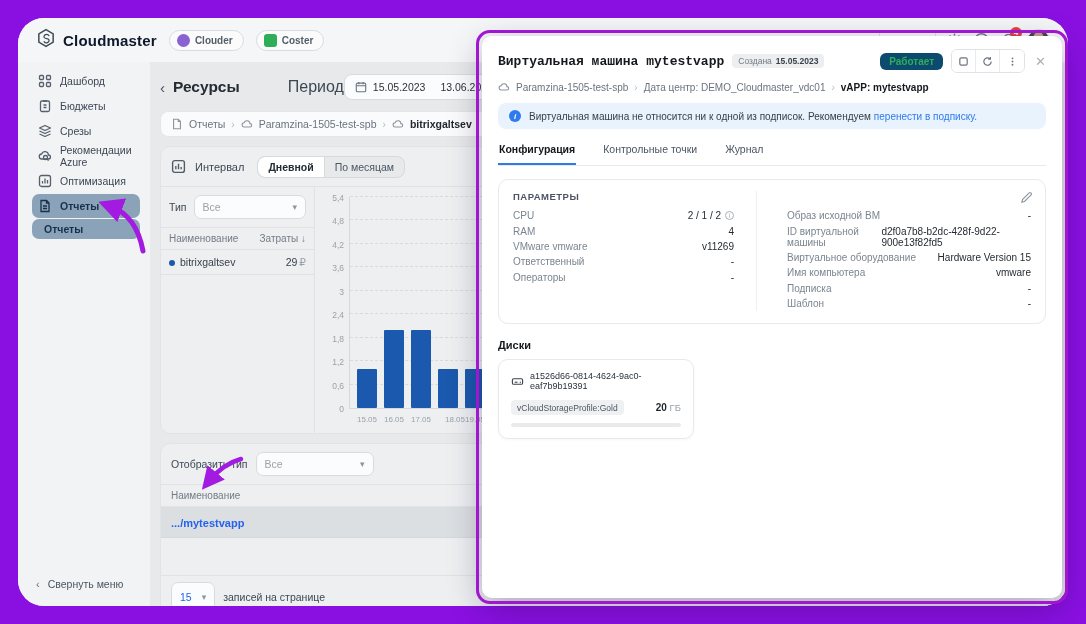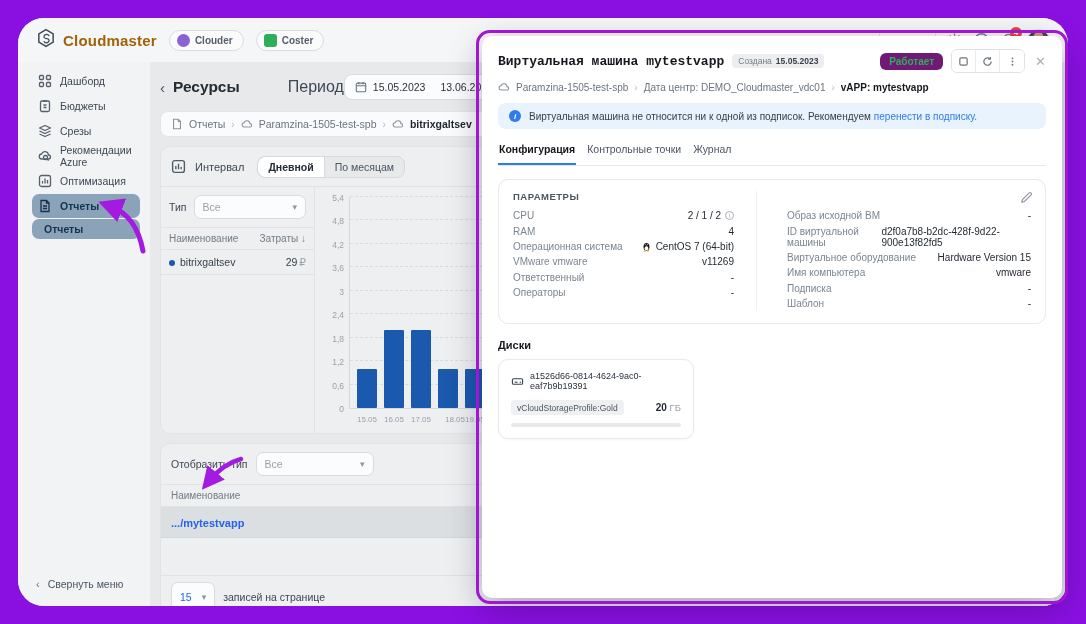--- a/index.html
+++ b/index.html
@@ -4,21 +4,21 @@
 <style>
   * { margin:0; padding:0; box-sizing:border-box; }
   html,body { width:1086px; height:624px; }
   body { font-family:"Liberation Sans","DejaVu Sans",sans-serif; background:#8a10e2; position:relative; overflow:hidden; }
 
   .app { position:absolute; left:18px; top:18px; width:1050px; height:588px; background:#f2f3f5; border-radius:26px; overflow:hidden; }
 
   
   .topbar { height:44px; display:flex; align-items:center; padding:0 18px; background:#f5f6f8; }
   .logo { display:flex; align-items:center; gap:7px; }
-  .logo-text { font-size:15px; font-weight:700; color:#a16207; letter-spacing:.2px; }
+  .logo-text { font-size:15px; font-weight:700; color:#0f172a; letter-spacing:.2px; }
   .app-pill { display:flex; align-items:center; gap:5px; border:1px solid #d9dbdf; background:#fbfbfc; border-radius:14px; padding:3px 10px 3px 7px; font-size:10px; font-weight:700; color:#555e68; margin-left:12px; }
   .app-pill:first-of-type { margin-left:26px; }
   .pill-ic { width:13px; height:13px; border-radius:50%; display:inline-block; }
   .pill-ic.purple { background:#8a63d2; }
   .pill-ic.green { background:#2fae59; border-radius:3px; }
   .topbar-right { margin-left:auto; display:flex; align-items:center; gap:10px; }
   .lang { font-size:11px; color:#3c4652; font-weight:600; }
   .lang .chev { color:#9aa2ab; font-size:9px; }
   .tb-sep { width:1px; height:16px; background:#dcdee1; }
   .currency { font-size:11px; color:#3c4652; font-weight:600; }
@@ -95,37 +95,37 @@
   .foot-label { font-size:10.5px; color:#3d4855; }
 
   
   .modal { position:absolute; left:482px; top:36px; width:580px; height:562px; background:#fff; border-radius:10px; box-shadow:0 10px 34px rgba(20,0,40,.30); padding:13px 16px; z-index:30; }
   .modal-outline { position:absolute; left:476px; top:30px; width:592px; height:574px; border:3px solid #a116d0; border-radius:14px; z-index:40; pointer-events:none; }
   .m-head { display:flex; align-items:center; }
   .m-title { font-size:13px; font-weight:800; color:#15181c;font-family:Liberation Mono, monospace; }
   .created-badge { margin-left:8px; background:#eceef0; border-radius:4px; padding:2px 6px; font-size:8.5px; color:#737c86; display:flex; gap:4px; align-items:center; }
   .created-date { color:#39424d; font-weight:700; }
   .m-head-right { margin-left:auto; display:flex; align-items:center; gap:8px; }
-  .status-badge { background:#701a75; color:#2fae59; font-size:10px; font-weight:700; padding:3px 9px; border-radius:6px;margin-left:44px; }
+  .status-badge { background:#0c4a6e; color:#2fae59; font-size:10px; font-weight:700; padding:3px 9px; border-radius:6px;margin-left:44px; }
   .btn-group { display:flex; border:1px solid #e0e2e5; border-radius:6px; overflow:hidden; }
   .gbtn { width:24px; height:22px; display:flex; align-items:center; justify-content:center; color:#6b7480; border-right:1px solid #e9ebed; background:#fff; }
   .gbtn:last-child { border-right:none; }
   .gbtn svg { width:11px; height:11px; }
   .close-x { color:#aab1b9; font-size:13px; margin-left:2px; }
 
   .m-crumbs { display:flex; align-items:center; gap:6px; margin-top:8px; font-size:10px; color:#6b747e; }
   .m-crumbs .c-ic { width:12px; height:12px; color:#8d959e; }
   .m-crumbs .c-ic svg { width:100%; height:100%; }
   .m-crumb-last { color:#15181c; font-weight:700; }
 
   .banner { margin-top:10px; background:#e9f3fd; border-radius:8px; display:flex; align-items:center; gap:8px; padding:7px 11px; font-size:10px; color:#353e48; }
   .info-ic { width:12px; height:12px; flex:none; border-radius:50%; background:#2f7bed; color:#fff; font-size:8px; font-weight:700; display:flex; align-items:center; justify-content:center; font-style:italic; }
   .banner a, .banner .blink { color:#2f7bed; margin-left:3px; }
 
-  .tabs { display:flex; gap:10px; border-bottom:1px solid #e7e9eb; margin-top:4px; }
+  .tabs { display:flex; gap:26px; border-bottom:1px solid #e7e9eb; margin-top:4px; }
   .tab { padding:10px 1px 8px; font-size:10.5px; color:#4b5563; }
   .tab.active { color:#15181c; font-weight:800; border-bottom:2px solid #2f7bed; }
 
   .params-card { margin-top:13px; border:1px solid #e7e9eb; border-radius:10px; padding:11px 14px 12px; display:grid; grid-template-columns:1fr 1fr; column-gap:30px; position:relative; }
   .pcol-left { border-right:1px solid #eef0f2; padding-right:22px; }
   .pcol-right { padding-top:17px; }
   .params-title { font-size:9.5px; font-weight:700; color:#4b5563; letter-spacing:.5px; margin-bottom:6px; }
   .prow { display:flex; justify-content:space-between; align-items:center; padding:2.2px 0; font-size:10px; }
   .plabel { color:#7b858f; }
   .pvalue { color:#1f262d; display:flex; align-items:center; gap:4px; }
@@ -441,34 +441,20 @@
           <span class="pvalue">
             <span>2 / 1 / 2</span>
             <span class="inf">i</span>
           </span>
         </div>
       <div class="prow">
           <span class="plabel">RAM</span>
           <span class="pvalue">4</span>
         </div>
       <div class="prow">
-          <span class="plabel">Операционная система</span>
-          <span class="pvalue">
-            <span class="os-ic"><svg viewBox="0 0 12 12">
-                <ellipse cx="6" cy="6.3" rx="3.3" ry="4.2" fill="#1c1c1c"></ellipse>
-                <ellipse cx="6" cy="7.9" rx="2" ry="2.3" fill="#fff"></ellipse>
-                <circle cx="5.1" cy="3.9" r=".5" fill="#fff"></circle>
-                <circle cx="6.9" cy="3.9" r=".5" fill="#fff"></circle>
-                <path d="M5.1 4.9h1.8L6 6z" fill="#f5a623"></path>
-                <path d="M3.3 10.2h2.2v1.2H3.3zM6.5 10.2h2.2v1.2H6.5z" fill="#f5a623"></path>
-              </svg></span>
-            <span>CentOS 7 (64-bit)</span>
-          </span>
-        </div>
-      <div class="prow">
           <span class="plabel">VMware vmware</span>
           <span class="pvalue">v11269</span>
         </div>
       <div class="prow">
           <span class="plabel">Ответственный</span>
           <span class="pvalue">-</span>
         </div>
       <div class="prow">
           <span class="plabel">Операторы</span>
           <span class="pvalue">-</span>

